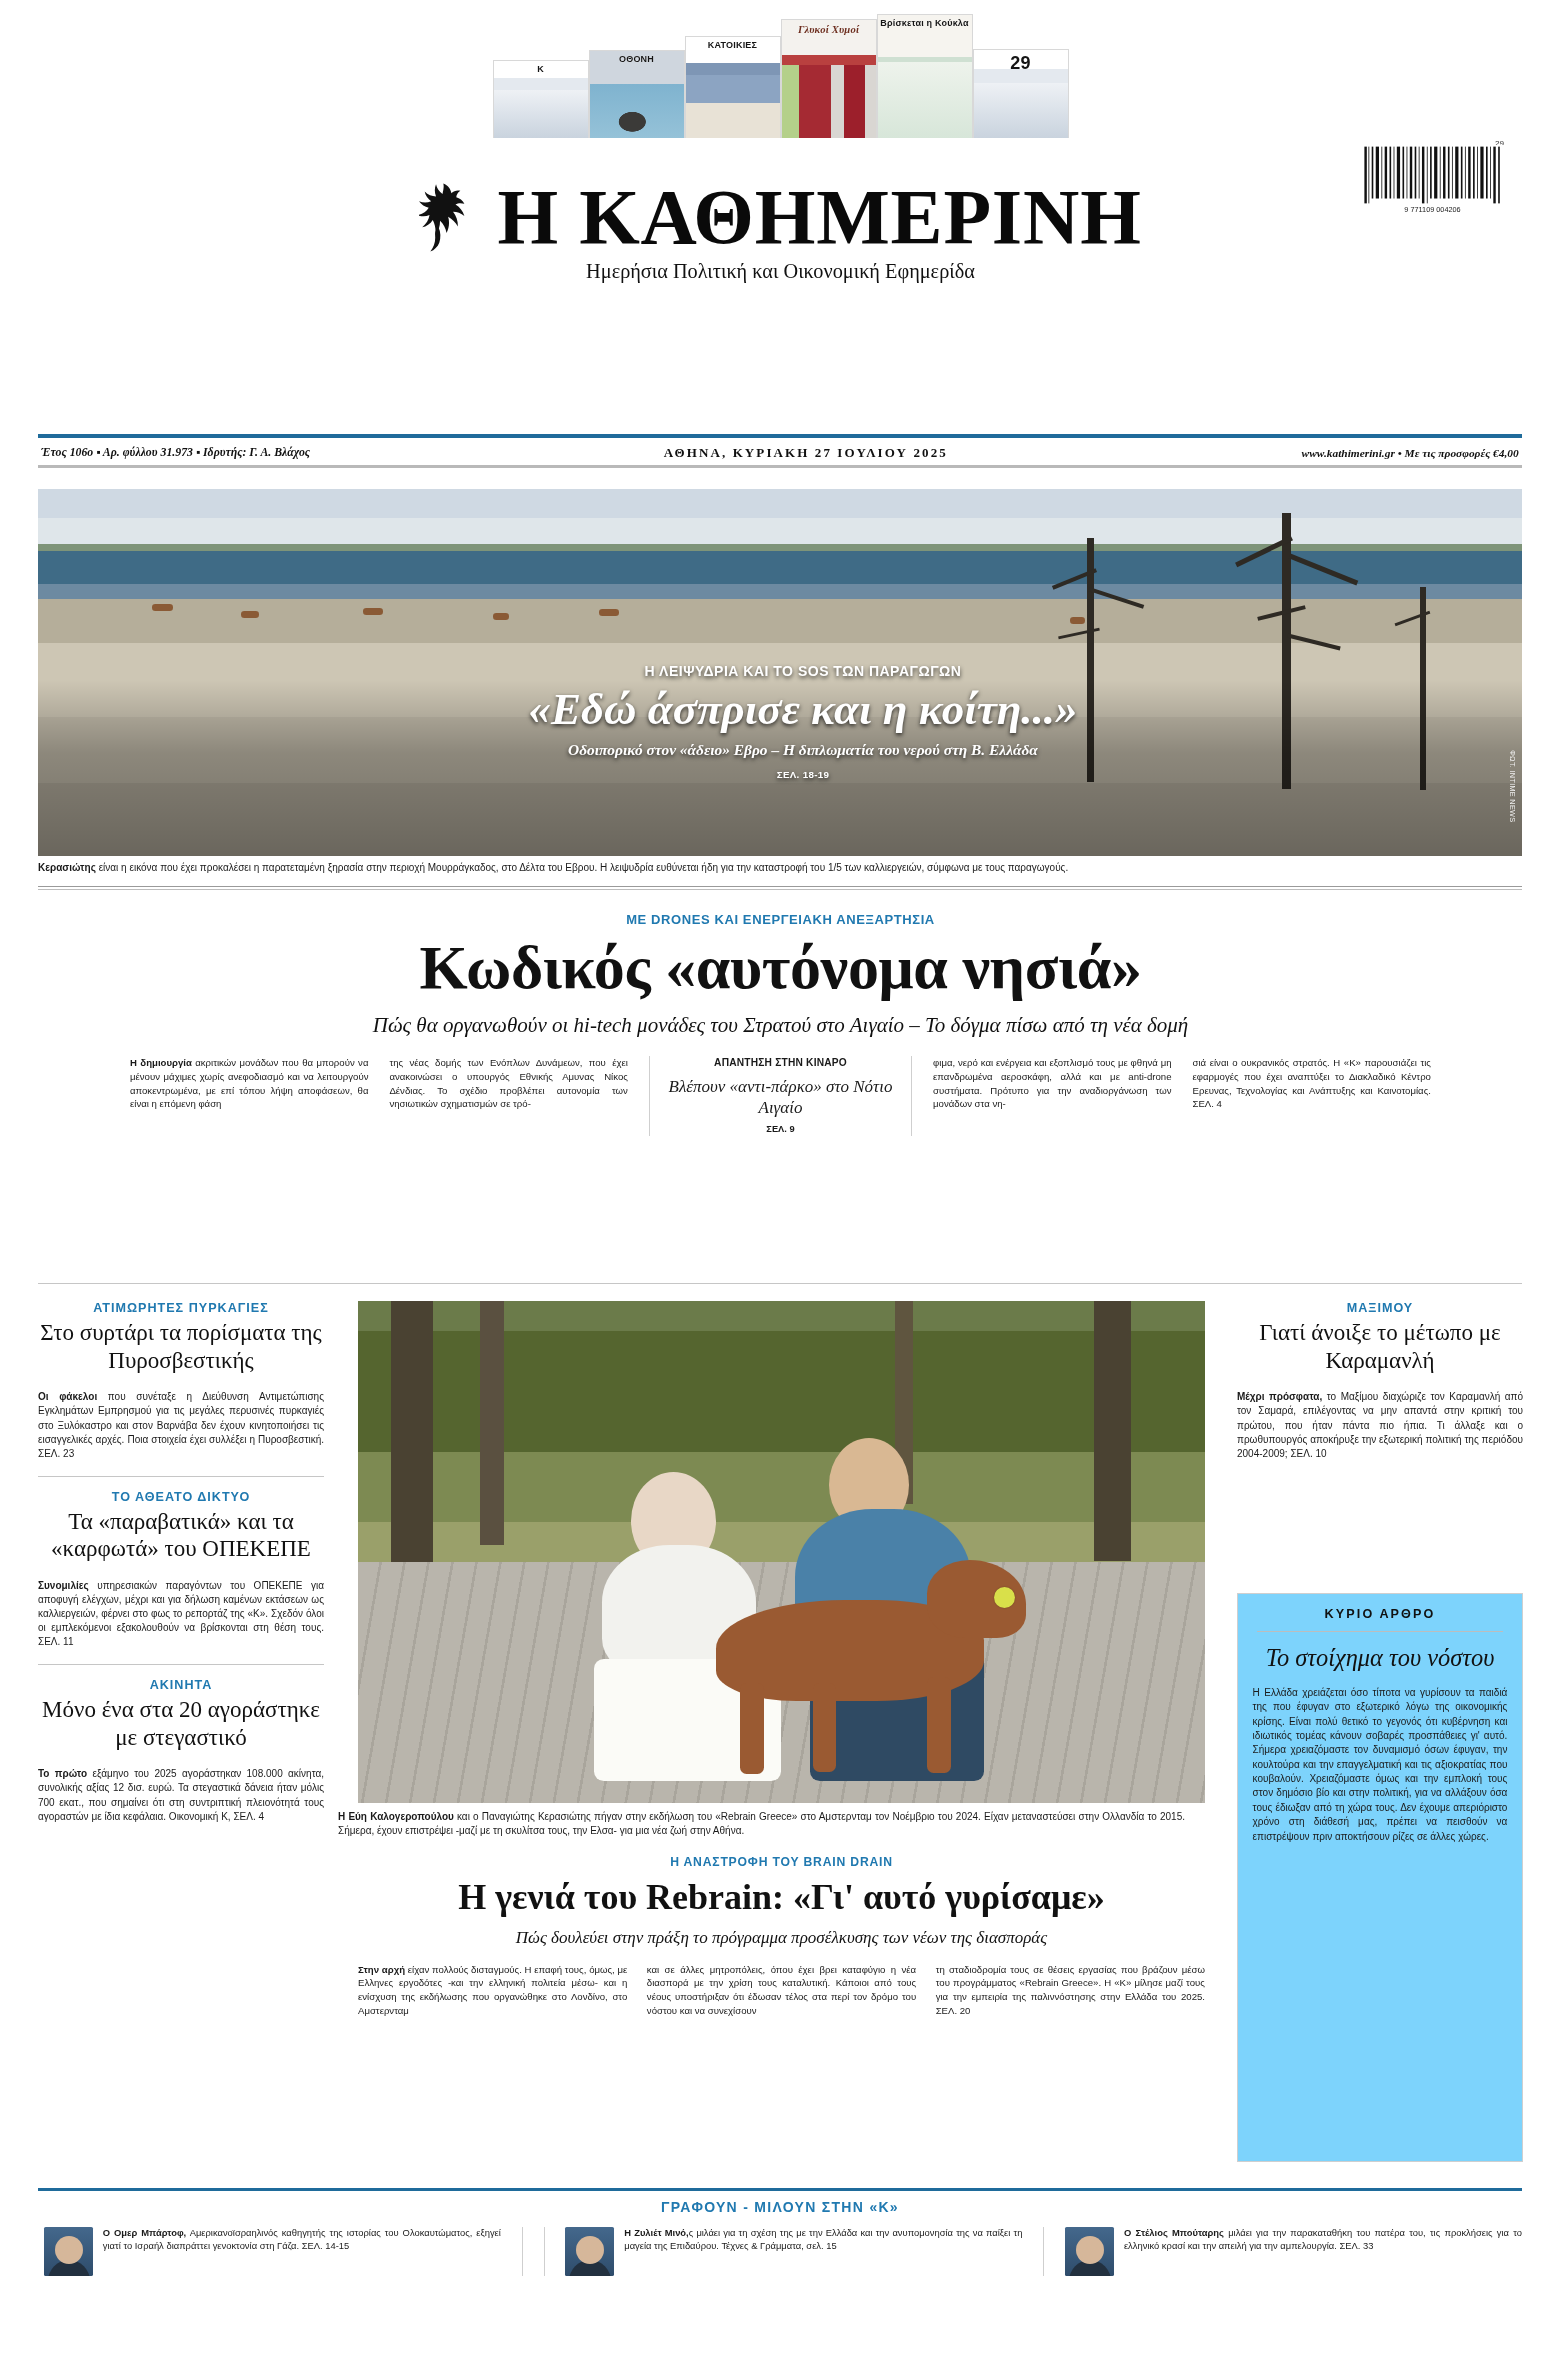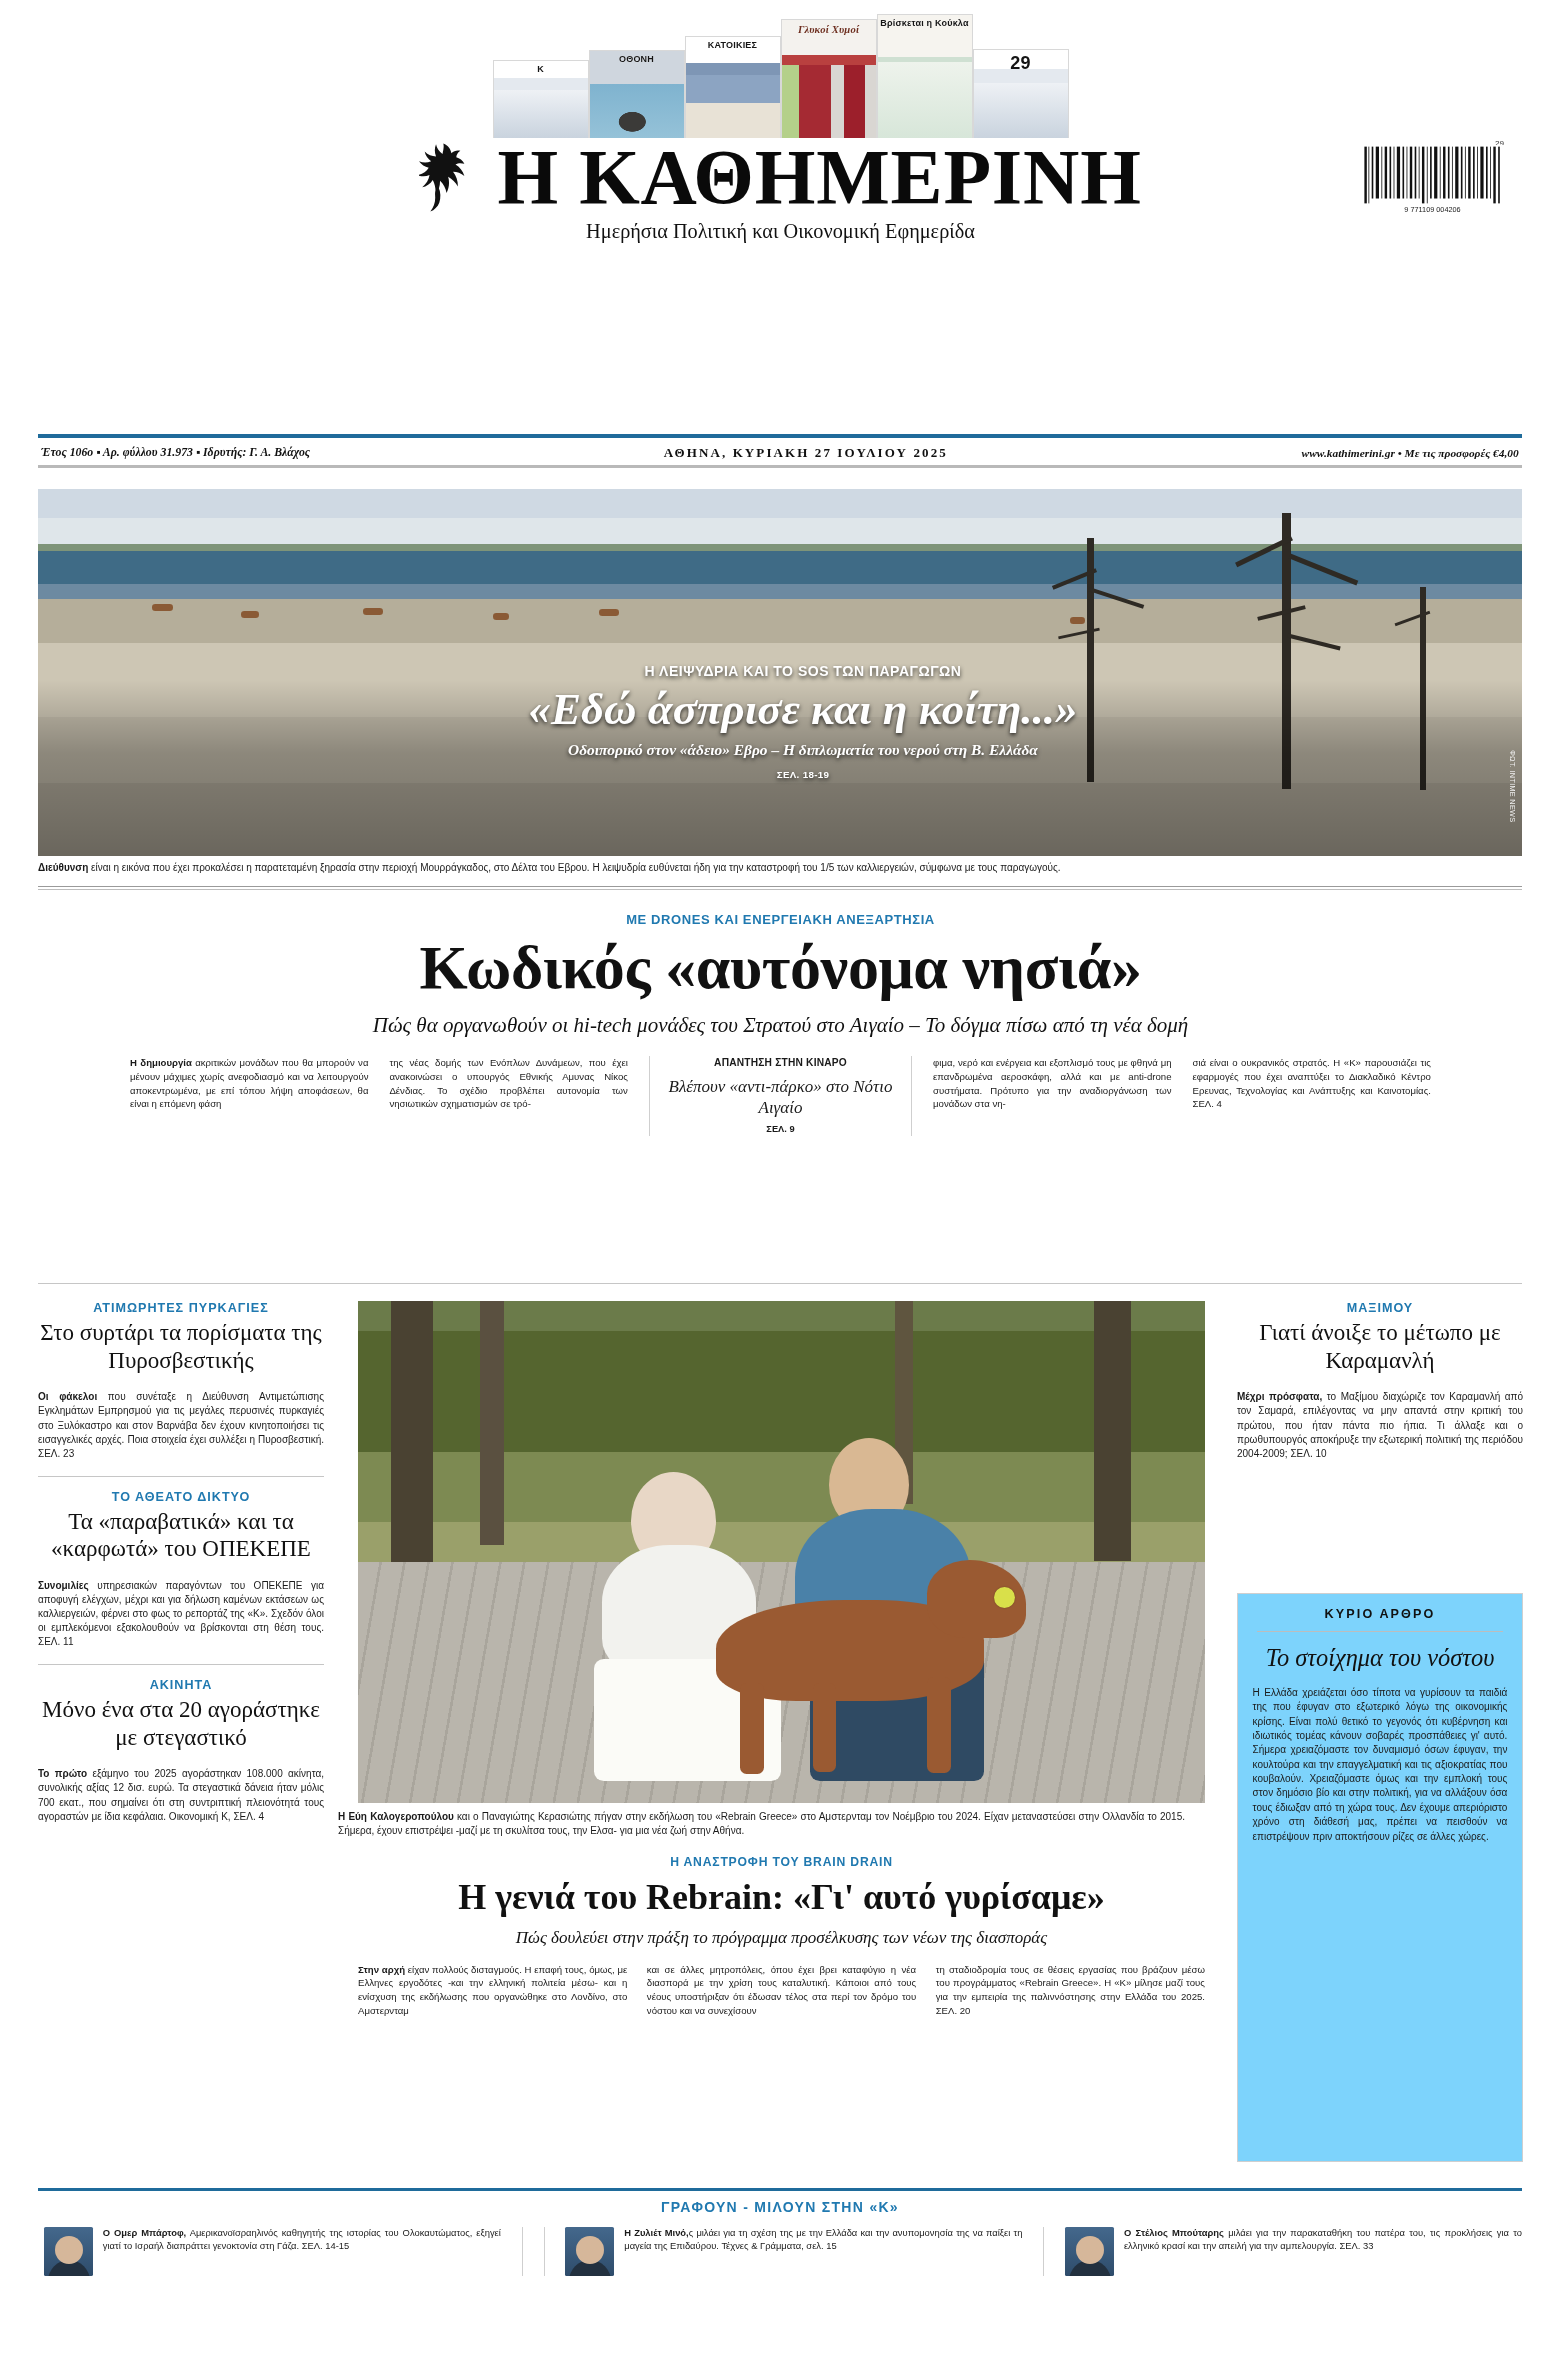--- a/index.html
+++ b/index.html
@@ -36,21 +36,21 @@
   .sup.s3 .sup-title { color: #6d2f1f; font-size: 10.6px; font-family: "Liberation Serif", serif; font-style: italic; }
   .sup-art { position:absolute; left:0; right:0; bottom:0; height:62%; }
   .sup.s1 .sup-art { background: radial-gradient(ellipse at 45% 70%, #3b3a38 0 18%, transparent 19%), linear-gradient(#7fb3cf, #95c2d8); }
   .sup.s2 .sup-art { background: linear-gradient(#8ca4c2 0 45%, #e8e2d6 45% 100%); }
   .sup.s3 .sup-art { background: linear-gradient(90deg,#b4d08a 0 18%, #a52a33 18% 52%, #d9d6d2 52% 66%, #9c1f2b 66% 88%, #d9d6d2 88% 100%); }
   .sup.s4 .sup-art { background: linear-gradient(#eef3ec,#d7e6d9); }
   .sup.s5 .sup-art { background: linear-gradient(#eef1f5,#c9d3de); }
 
   
   .masthead { position: absolute; left: 0; top: 137px; width: 1561px; height: 106px; }
-  .logo-row { display: flex; align-items: center; justify-content: center; height: 81px; gap: 18px; }
+  .logo-row { display: flex; align-items: center; justify-content: center; height: 81px; gap: 18px; margin-top: 40px; }
   .griffin { width: 60px; height: 75px; flex: 0 0 auto; }
   .logo-text {
     font-family: "Liberation Serif", "DejaVu Serif", serif;
     font-weight: bold; font-size: 78px; letter-spacing: 0.8px;
     line-height: .95; color: #0a0a0a; white-space: nowrap;
   }
   .barcode { position: absolute; right: 57px; top: 8.1px; width: 143px; height: 60px; }
   .barcode-num {
     position: absolute; right: 57px; top: 68px; width: 143px;
     font-family: "Liberation Sans", sans-serif; font-size: 7.3px; text-align: center; color:#222;
@@ -338,21 +338,21 @@
     <div class="hero-text">
       <div class="hero-kicker">Η ΛΕΙΨΥΔΡΙΑ ΚΑΙ ΤΟ SOS ΤΩΝ ΠΑΡΑΓΩΓΩΝ</div>
       <div class="hero-head">«Εδώ άσπρισε και η κοίτη...»</div>
       <div class="hero-deck">Οδοιπορικό στον «άδειο» Εβρο – Η διπλωματία του νερού στη Β. Ελλάδα</div>
       <div class="hero-ref">ΣΕΛ. 18-19</div>
     </div>
     <div class="hero-credit">ΦΩΤ. INTIME NEWS</div>
   </div>
 
   <div class="hero-caption">
-    <b>Διεύθυνση</b><span> είναι η εικόνα που έχει προκαλέσει η παρατεταμένη ξηρασία στην περιοχή Μουρράγκαδος, στο Δέλτα του Εβρου. Η λειψυδρία ευθύνεται ήδη για την καταστροφή του 1/5 των καλλιεργειών, σύμφωνα με τους παραγωγούς.</span>
+    <b>Κερασιώτης</b><span> είναι η εικόνα που έχει προκαλέσει η παρατεταμένη ξηρασία στην περιοχή Μουρράγκαδος, στο Δέλτα του Εβρου. Η λειψυδρία ευθύνεται ήδη για την καταστροφή του 1/5 των καλλιεργειών, σύμφωνα με τους παραγωγούς.</span>
   </div>
   <div class="rule-double"></div>
 
   <div class="lead">
     <div class="lead-kicker">ΜΕ DRONES ΚΑΙ ΕΝΕΡΓΕΙΑΚΗ ΑΝΕΞΑΡΤΗΣΙΑ</div>
     <div class="lead-head">Κωδικός «αυτόνομα νησιά»</div>
     <div class="lead-deck">Πώς θα οργανωθούν οι hi-tech μονάδες του Στρατού στο Αιγαίο – Το δόγμα πίσω από τη νέα δομή</div>
     <div class="lead-cols">
       <div class="lead-col">
         <b>Η δημιουργία</b><span> ακριτικών μονάδων που θα μπορούν να μένουν μάχιμες χωρίς ανεφοδιασμό και να λειτουργούν αποκεντρωμένα, με επί τόπου λήψη αποφάσεων, θα είναι η επόμενη φάση</span>

